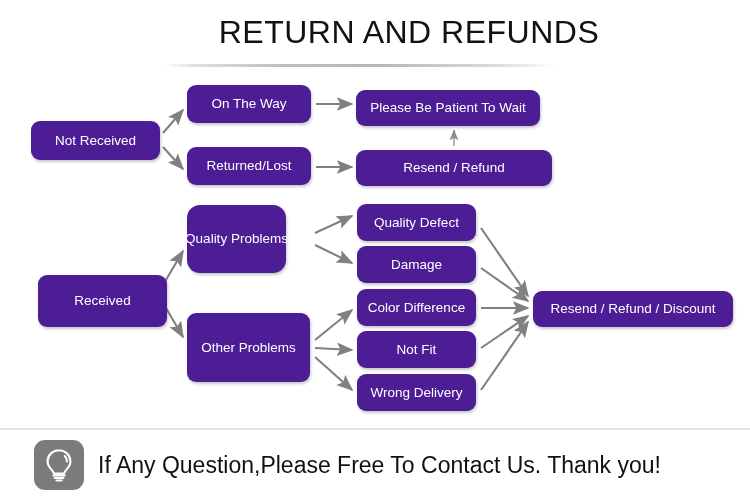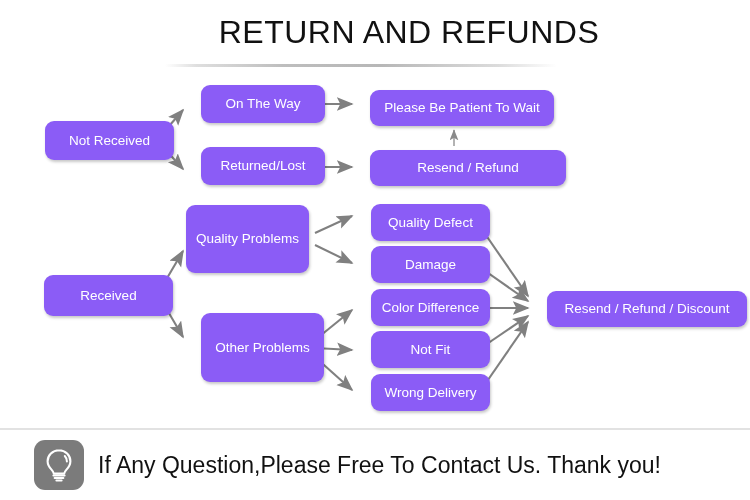--- a/index.html
+++ b/index.html
@@ -65,34 +65,33 @@
     position: absolute;
     left: 0;
     top: 0;
     width: 750px;
     height: 430px;
     pointer-events: none;
   }
 
   .node {
     position: absolute;
-    background: #8b5cf6;
+    background: #4c1d95;
     border-radius: 9px;
     color: #ffffff;
     font-size: 13.5px;
     display: flex;
     align-items: center;
     justify-content: center;
     text-align: center;
     box-shadow: 1px 2px 3px rgba(0,0,0,0.22);
     box-sizing: border-box;
     padding: 0 6px;
     line-height: 1.15;
     white-space: nowrap;
-    margin-left: 14px;
   }
 
   
   .footer-rule {
     position: absolute;
     left: 0;
     top: 428px;
     width: 750px;
     height: 2px;
     background: #e2e2e2;
@@ -174,33 +173,33 @@
         <line x1="481" y1="390" x2="528" y2="322"></line>
       </g>
 
       <line x1="454" y1="146" x2="454" y2="130" stroke="#8a8a8a" stroke-width="1.3" fill="none" marker-end="url(#ah-thin)"></line>
     </svg>
 
     <div class="node" style="left:31px;  top:121px; width:129px; height:39px;">
       <span>Not Received</span>
     </div>
 
-    <div class="node" style="left:30px;  top:275px; width:129px; height:41px;">
+    <div class="node" style="left:38px;  top:275px; width:129px; height:52px;">
       <span>Received</span>
     </div>
 
     <div class="node" style="left:187px; top:85px;  width:124px; height:38px;">
       <span>On The Way</span>
     </div>
 
     <div class="node" style="left:187px; top:147px; width:124px; height:38px;">
       <span>Returned/Lost</span>
     </div>
 
-    <div class="node" style="left:172px; top:205px; width:123px; height:68px;">
+    <div class="node" style="left:187px; top:205px; width:99px; height:68px;border-radius:13px;">
       <span>Quality Problems</span>
     </div>
 
     <div class="node" style="left:187px; top:313px; width:123px; height:69px;">
       <span>Other Problems</span>
     </div>
 
     <div class="node" style="left:356px; top:90px;  width:184px; height:36px;">
       <span>Please Be Patient To Wait</span>
     </div>

